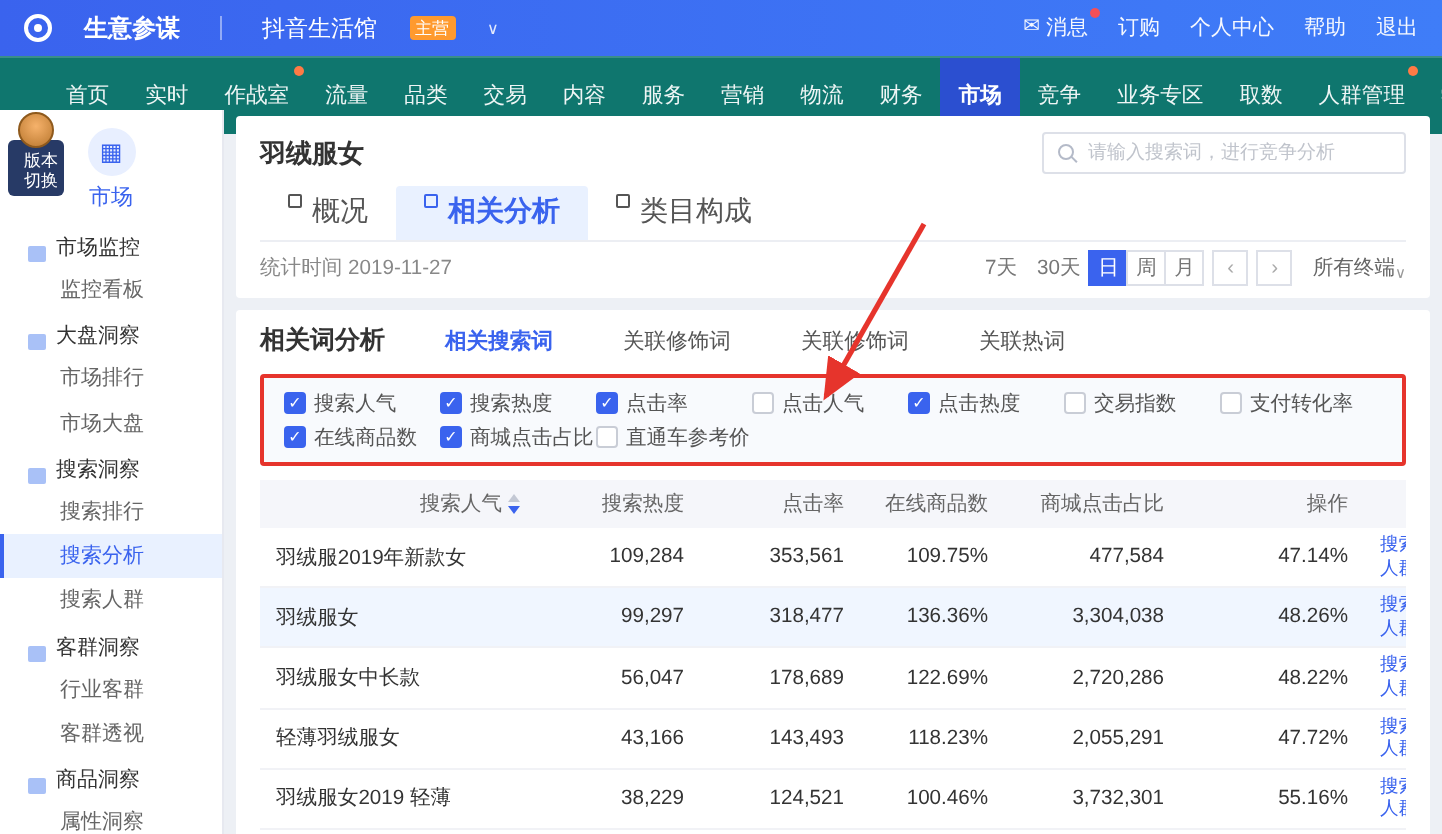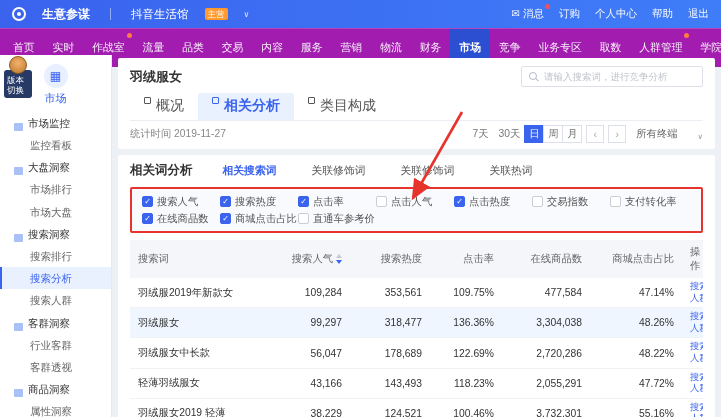--- a/index.html
+++ b/index.html
@@ -18,35 +18,35 @@
   .tb-sep{width:1px;height:12px;background:rgba(255,255,255,.45);margin:0 4px}
   .product{font-size:11.5px}
   .badge{background:#ff9a2e;font-size:8.5px;padding:1.5px 3px;border-radius:2px;line-height:1}
   .caret{font-size:8px;opacity:.85}
   .tb-right{display:flex;align-items:center;gap:15px;font-size:10.5px}
   .tb-item{display:inline-flex;align-items:center;gap:3px;position:relative;opacity:.95;cursor:pointer}
   .tb-ic{font-size:10px;line-height:1}
   .dot{width:5px;height:5px;border-radius:50%;background:#ff4d4f;position:absolute;top:-3px;right:-6px}
 
   
-  .nav{height:39px;background:#a21caf;border-top:1px solid rgba(255,255,255,.18);
-    display:flex;align-items:center;padding:0 4px}
+  .nav{height:39px;background:#0f766e;border-top:1px solid rgba(255,255,255,.18);
+    display:flex;align-items:center;padding:0 24px}
   .nav-items{display:flex;height:100%}
   .nav-item{display:inline-flex;align-items:center;padding:0 9px;color:rgba(255,255,255,.93);
     position:relative;font-size:10.8px;cursor:pointer;white-space:nowrap}
   .nav-item.active{background:#2b4fd0;font-weight:bold;color:#fff}
   .ndot{width:5px;height:5px;border-radius:50%;background:#ff7a45;position:absolute;top:4px;right:2px}
 
   
   .version-tag{position:absolute;left:2px;top:56px;width:32px;display:flex;flex-direction:column;
     align-items:center;z-index:30;cursor:pointer}
   .vt-avatar{width:18px;height:18px;border-radius:50%;flex:none;
     background:radial-gradient(circle at 50% 38%,#f6b26b,#b9772e);border:1px solid #8f5a1d;margin-bottom:-4px;z-index:2}
   .vt-label{background:#273a66;color:#fff;font-size:8.5px;padding:5px 3px 3px;border-radius:3px;
-    width:28px;text-align:left;line-height:1.2}
+    width:28px;text-align:right;line-height:1.2}
 
   
   .sidebar{position:absolute;left:0;top:55px;bottom:0;width:112px;background:#fff;
     border-right:1px solid #e7e9f0;overflow:hidden}
   .module{display:flex;flex-direction:column;align-items:center;padding:9px 0 6px;cursor:pointer}
   .module-ic{width:24px;height:24px;border-radius:50%;background:#e8efff;color:#3a63ee;
     display:flex;align-items:center;justify-content:center;font-size:12px}
   .module-label{color:#3a63ee;margin-top:3px;font-size:11px}
   .sb-group{display:flex;align-items:flex-end;gap:5px;padding:5px 0 3px 14px;color:#333;font-size:10.5px}
   .sb-gic{width:9px;height:8px;background:#a9c1f7;border-radius:1px;flex:none}
@@ -76,21 +76,21 @@
   .tab-ic{width:7px;height:7px;border:1px solid currentColor;border-radius:1px;flex:none}
 
   .stats-row{display:flex;align-items:center;justify-content:space-between;padding:4px 0 6px;color:#888;font-size:10.3px}
   .range{display:flex;align-items:center}
   .rg-quick{padding:0 5px;color:#777;cursor:pointer}
   .rg-seg{width:20px;height:18px;border:1px solid #dde0e8;display:inline-flex;align-items:center;
     justify-content:center;color:#777;margin-left:-1px;cursor:pointer;background:#fff}
   .rg-seg.active{background:#3a63ee;border-color:#3a63ee;color:#fff}
   .rg-arrow{width:18px;height:18px;border:1px solid #dde0e8;display:inline-flex;align-items:center;
     justify-content:center;color:#aaa;cursor:pointer;margin-left:4px;background:#fff}
-  .rg-term{display:inline-flex;align-items:flex-end;gap:20px;color:#666;margin-left:10px;cursor:pointer}
+  .rg-term{display:inline-flex;align-items:flex-end;gap:0;color:#666;margin-left:10px;cursor:pointer}
   .rg-caret{font-size:7.5px;color:#999}
 
   .card2{flex:1;padding:7px 12px;position:relative}
   .section-row{display:flex;align-items:baseline}
   .section-title{font-size:12.5px;font-weight:bold;color:#333}
   .subtabs{display:flex;margin-left:20px;gap:15px}
   .subtab{padding:2px 10px;color:#555;font-size:10.8px;cursor:pointer}
   .subtab.active{color:#3a63ee;font-weight:bold}
 
   .filter-panel{margin-top:7px;border:2px solid var(--annotation,#e6342c);background:#f8fafd;
@@ -314,23 +314,20 @@
           </label>
           <label class="cb-item">
             <span class="cb-box"></span>
             <span class="cb-label">直通车参考价</span>
           </label>
         </div>
     </div>
 
     <div class="table">
       <div class="thead" id="thead">
-          <div class="th l">
-            <span>搜索词</span>
-          </div>
           <div class="th r">
             <span>搜索人气</span>
             <span class="sort">
               <span class="tri up"></span>
               <span class="tri down active"></span>
             </span>
           </div>
           <div class="th r">
             <span>搜索热度</span>
           </div>

